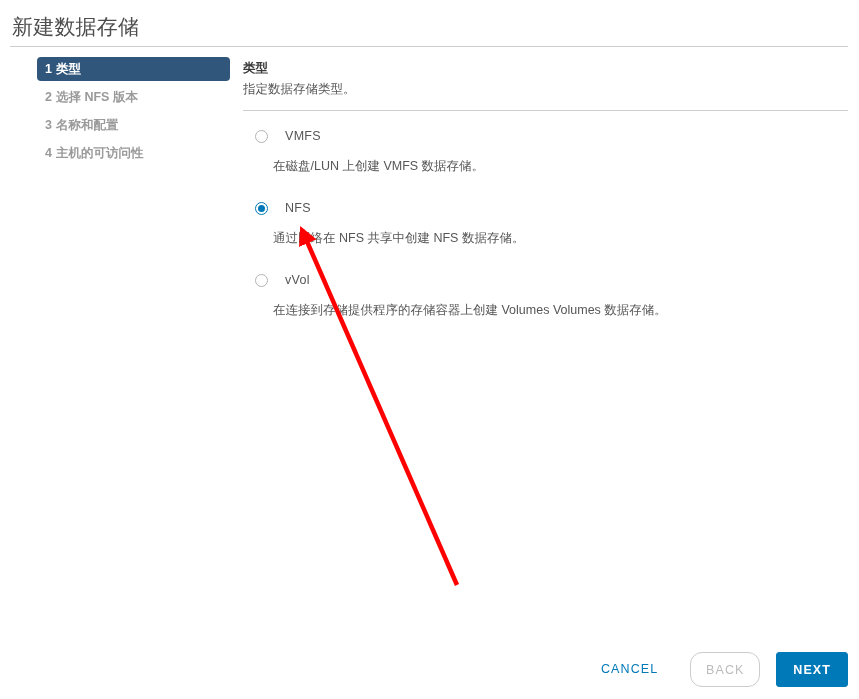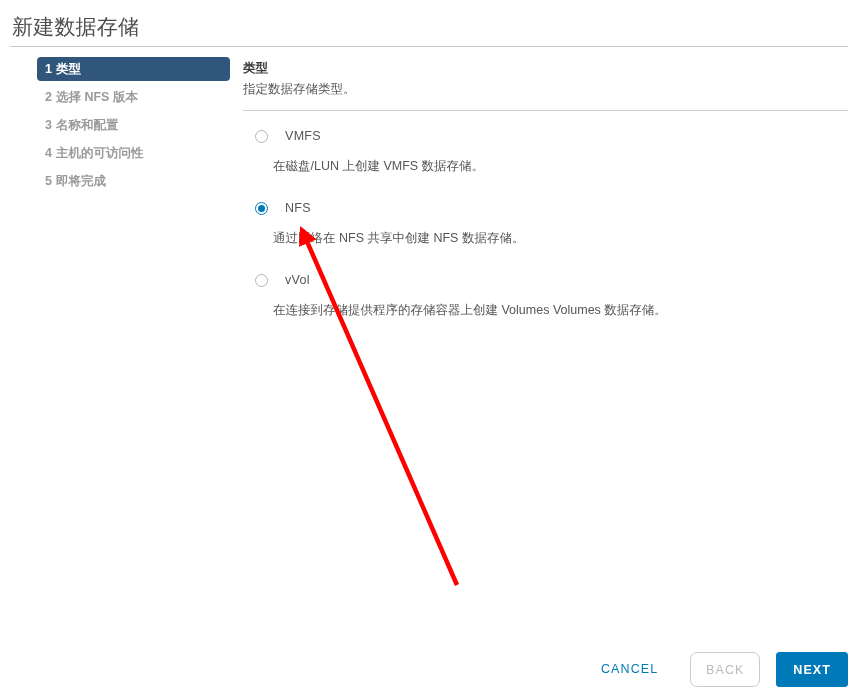--- a/index.html
+++ b/index.html
@@ -170,21 +170,21 @@
     background: transparent;
     border: none;
     color: #0079b8;
     padding: 6px 10px;
     height: 34px;
   }
   #back-button {
     background: #ffffff;
     border: 1px solid #cccccc;
     color: #bcbcbc;
-    border-radius: 7px;
+    border-radius: 12px;
     height: 35px;
     min-width: 70px;
     padding: 0 14px;
     margin-left: 22px;
     cursor: default;
   }
   #next-button {
     background: #0079b8;
     border: 1px solid #0079b8;
     color: #ffffff;
@@ -224,23 +224,20 @@
   </div>
 
   <div class="step-item">
     <span class="step-num">3</span><span class="step-label">名称和配置</span>
   </div>
 
   <div class="step-item">
     <span class="step-num">4</span><span class="step-label">主机的可访问性</span>
   </div>
 
-  <div class="step-item">
-    <span class="step-num">5</span><span class="step-label">即将完成</span>
-  </div>
 
 </nav>
 
 <section id="content-pane">
 
   <div id="content-heading">类型</div>
 
   <div id="content-subheading">指定数据存储类型。</div>
 
   <div id="content-rule"></div>

